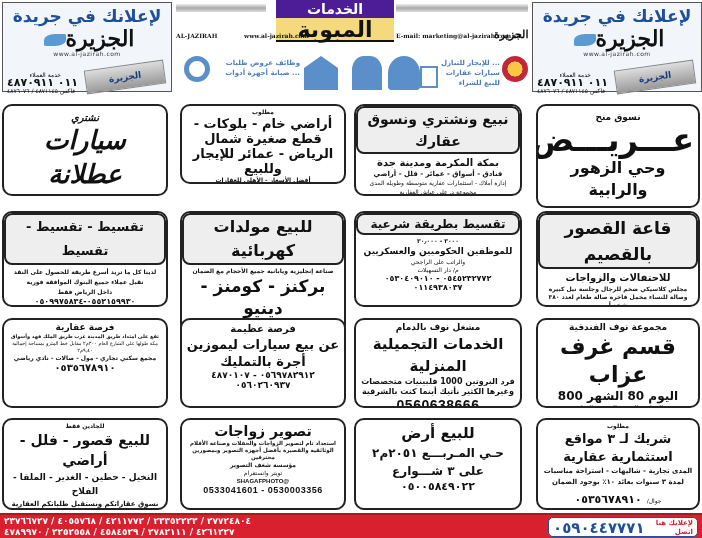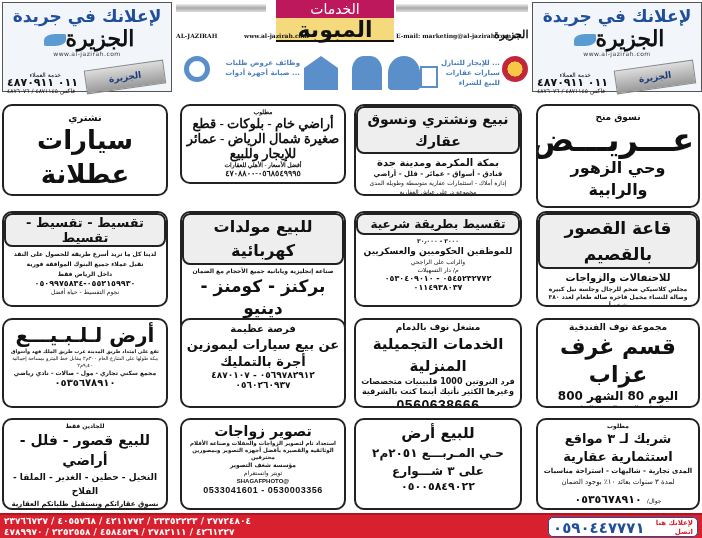--- a/index.html
+++ b/index.html
@@ -17,21 +17,21 @@
   .side-ad .svc { font-size: 6px; position: absolute; right: 110px; top: 68px; color: #000; width: 60px; text-align: right; }
   .side-ad .phone { position: absolute; left: 4px; top: 73px; font-size: 11px; font-weight: bold; color: #111; direction: ltr; letter-spacing: 1px; }
   .side-ad .fax { position: absolute; left: 4px; top: 84px; font-size: 6px; color: #111; direction: ltr; }
   .side-ad .paper { position: absolute; right: 6px; top: 62px; width: 80px; height: 24px; background: linear-gradient(#ddd,#999); transform: rotate(-8deg); border: 1px solid #888; font-size: 9px; font-weight: bold; color:#1b3f7a; text-align:center; line-height: 22px; }
 
   .center-hdr { position: absolute; left: 176px; top: 0; width: 352px; height: 96px; }
   .band { position: absolute; top: 4px; height: 8px; background: linear-gradient(#eee,#aaa,#ddd); }
   .band.l { left: 0; width: 90px; }
   .band.r { left: 220px; width: 132px; }
   .mast { position: absolute; left: 100px; top: 0; width: 118px; height: 42px; text-align: center; direction: rtl; }
-  .mast .top { background: #be185d; color: #fff; font-size: 14px; font-weight: normal; height: 18px; line-height: 18px; }
+  .mast .top { background: #4c1d95; color: #fff; font-size: 14px; font-weight: bold; height: 18px; line-height: 18px; }
   .mast .bot { background: #f4d97d; color: #111; font-size: 22px; font-weight: bold; height: 24px; line-height: 24px; border-bottom: 2px solid #111; }
   .hdr-meta { position: absolute; top: 32px; font-size: 6px; font-weight: bold; font-family: "DejaVu Serif", serif; color: #111; }
   .hdr-meta.aj { left: 0; }
   .hdr-meta.www { left: 68px; }
   .hdr-meta.mail { left: 220px; }
   .hdr-meta.logo-sm { left: 318px; top: 28px; font-size: 11px; direction: rtl; }
   .icons-row { position: absolute; top: 52px; left: 0; width: 352px; height: 42px; }
   .ico { position: absolute; top: 4px; width: 26px; height: 26px; background: #5a8fc9; }
   .ico.phone-dial { left: 8px; border-radius: 50%; border: 5px solid #5a8fc9; background: #fff; }
   .ico.car { left: 128px; width: 34px; height: 34px; clip-path: polygon(50% 0,100% 35%,100% 100%,0 100%,0 35%); }
@@ -118,28 +118,28 @@
 
 <div class="ad" style="left:354px;top:104px;width:168px;height:92px;">
   <div class="bar" style="font-size:14px">نبيع ونشتري ونسوق عقارك</div>
   <div class="small" style="font-size:10px;line-height:13px">بمكة المكرمة ومدينة جدة</div>
   <div class="tiny" style="font-size:7px;line-height:10px;font-weight:bold">فنادق - أسواق - عمائر - فلل - أراضي</div>
   <div class="tiny">إدارة أملاك - استثمارات عقارية متوسطة وطويلة المدى</div>
   <div class="tiny" style="line-height:10px">مجموعة د. علي عياش العقارية</div>
 
 </div>
 
-<div class="ad" style="left:180px;top:104px;width:166px;height:80px;font-family:Liberation Serif, serif;">
+<div class="ad" style="left:180px;top:104px;width:166px;height:80px;">
   <div class="tiny" style="font-weight:bold">مطلوب</div>
   <div class="med" style="font-size:13px;line-height:15px">أراضي خام - بلوكات - قطع صغيرة شمال الرياض - عمائر للإيجار وللبيع</div>
   <div class="tiny" style="font-weight:bold">أفضل الأسعار - الأهلي للعقارات</div>
   <div class="num" style="font-size:8px">٠٥٦٨٥٤٩٩٩٥-٤٧٠٨٨٠٠</div>
 </div>
 
-<div class="ad" style="left:2px;top:104px;width:166px;height:92px;">
+<div class="ad" style="left:2px;top:104px;width:166px;height:92px;font-style:italic;">
   <div class="small" style="font-size:10px;margin-top:4px">نشتري</div>
   <div class="xbig" style="font-size:26px">سيارات عطلانة</div>
   <div class="small" style="font-size:10px;line-height:16px">مصدومة نظيفة</div>
 
 </div>
 
 <div class="ad" style="left:536px;top:211px;width:164px;height:96px;">
   <div class="bar" style="font-size:17px;line-height:26px">قاعة القصور بالقصيم</div>
   <div class="small" style="font-size:10px;line-height:14px">للاحتفالات والزواجات</div>
   <div class="tiny" style="font-weight:bold">مجلس كلاسيكي ضخم للرجال وجلسة نيل كبيرة وصالة للنساء مخمل فاخرة صالة طعام لعدد ٣٨٠ شخصاً</div>
@@ -157,21 +157,21 @@
 </div>
 
 <div class="ad" style="left:180px;top:211px;width:166px;height:124px;">
   <div class="bar" style="font-size:16px;line-height:24px">للبيع مولدات كهربائية</div>
   <div class="tiny" style="font-weight:bold">صناعة إنجليزية ويابانية جميع الأحجام مع الضمان</div>
   <div class="med" style="font-size:17px;line-height:22px">بركنز - كومنز - دينيو</div>
 
 </div>
 
 <div class="ad" style="left:2px;top:211px;width:166px;height:96px;">
-  <div class="bar" style="font-size:13px;line-height:15px">تقسيط - تقسيط - تقسيط</div>
+  <div class="bar" style="font-size:13px;line-height:24px">تقسيط - تقسيط - تقسيط</div>
   <div class="tiny" style="font-weight:bold;line-height:10px">لدينا كل ما تريد أسرع طريقة للحصول على النقد</div>
   <div class="tiny" style="font-weight:bold;line-height:10px">نقبل عملاء جميع البنوك الموافقة فورية</div>
   <div class="tiny" style="font-weight:bold;line-height:10px">داخل الرياض فقط</div>
   <div class="num" style="font-size:8px">٠٥٥٢١٥٩٩٣٠-٠٥٠٩٩٧٥٨٣٤</div>
   <div class="tiny">نجوم التقسيط - حياة أفضل</div>
 </div>
 
 <div class="ad" style="left:536px;top:318px;width:164px;height:90px;">
   <div class="small" style="font-size:9px">مجموعة نوف الفندقية</div>
   <div class="xbig" style="font-size:22px;line-height:28px">قسم غرف عزاب</div>
@@ -189,32 +189,32 @@
 </div>
 
 <div class="ad" style="left:180px;top:318px;width:166px;height:90px;">
   <div class="small" style="font-size:10px;line-height:14px">فرصة عظيمة</div>
   <div class="med" style="font-size:13px;line-height:17px">عن بيع سيارات ليموزين أجرة بالتمليك</div>
   <div class="num" style="font-size:9px">٠٥٦٩٧٨٢٩١٢ - ٤٨٧٠١٠٧</div>
   <div class="num" style="font-size:9px">٠٥٦٠٢٦٠٩٣٧</div>
 </div>
 
 <div class="ad" style="left:2px;top:318px;width:166px;height:90px;">
-  <div class="xbig" style="font-size:20px;line-height:26px">أرض لـلـبـيـــع</div>
+  <div class="small" style="font-size:9px">فرصة عقارية</div>
   <div class="tiny" style="font-size:5px;line-height:7px;font-weight:bold">تقع على امتداد طريق المدينة غرب طريق الملك فهد وأسواق</div>
   <div class="tiny" style="font-size:5px;line-height:7px">مكة طولها على الشارع العام ٣٠٠م٢ مقابل خط المترو بمساحة إجمالية ٩٫٤٠م٢</div>
   <div class="tiny" style="font-weight:bold">مجمع سكني تجاري - مول - صالات - نادي رياضي</div>
   <div class="num" style="font-size:10px">٠٥٣٥٦٧٨٩١٠</div>
 </div>
 
 <div class="ad" style="left:536px;top:418px;width:164px;height:92px;">
   <div class="tiny" style="font-weight:bold">مطلوب</div>
   <div class="med" style="font-size:13px;line-height:18px">شريك لـ ٣ مواقع استثمارية عقارية</div>
   <div class="tiny" style="font-weight:bold;font-size:7px;line-height:11px">المدى تجارية - شاليهات - استراحة مناسبات</div>
-  <div class="tiny" style="font-weight:normal;font-size:7px;line-height:11px">لمدة ٣ سنوات بعائد ١٠٪ بوجود الضمان</div>
+  <div class="tiny" style="font-weight:bold;font-size:7px;line-height:11px">لمدة ٣ سنوات بعائد ١٠٪ بوجود الضمان</div>
   <div style="direction:rtl"><span class="tiny">جوال/</span> <span class="num" style="font-size:11px">٠٥٣٥٦٧٨٩١٠</span></div>
 </div>
 
 <div class="ad" style="left:354px;top:418px;width:168px;height:92px;">
   <div class="med" style="font-size:15px;line-height:22px">للبيع أرض</div>
   <div class="med" style="font-size:12px;line-height:18px">حـي المـربـــع ٢٠٥١م٢</div>
   <div class="med" style="font-size:12px;line-height:18px">على ٣ شـــوارع</div>
   <div class="num" style="font-size:11px">٠٥٠٠٥٨٤٩٠٢٢</div>
 </div>
 

